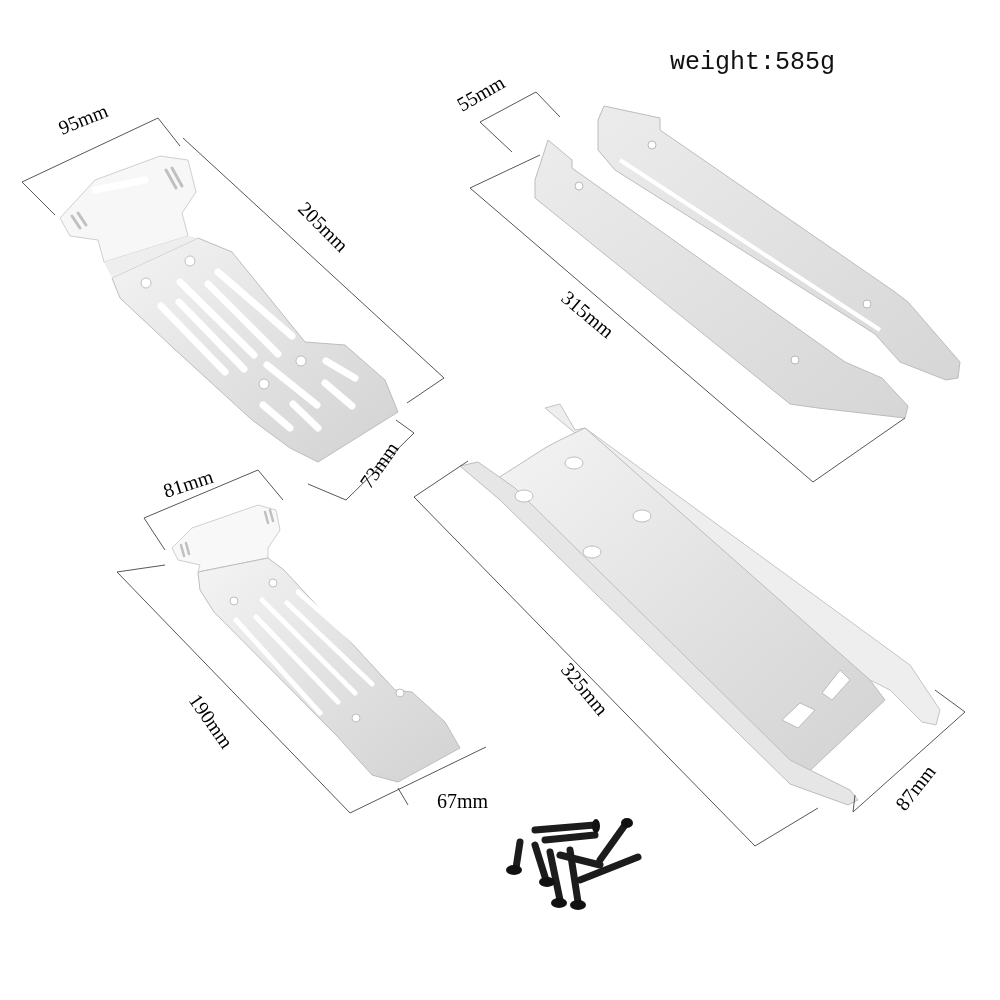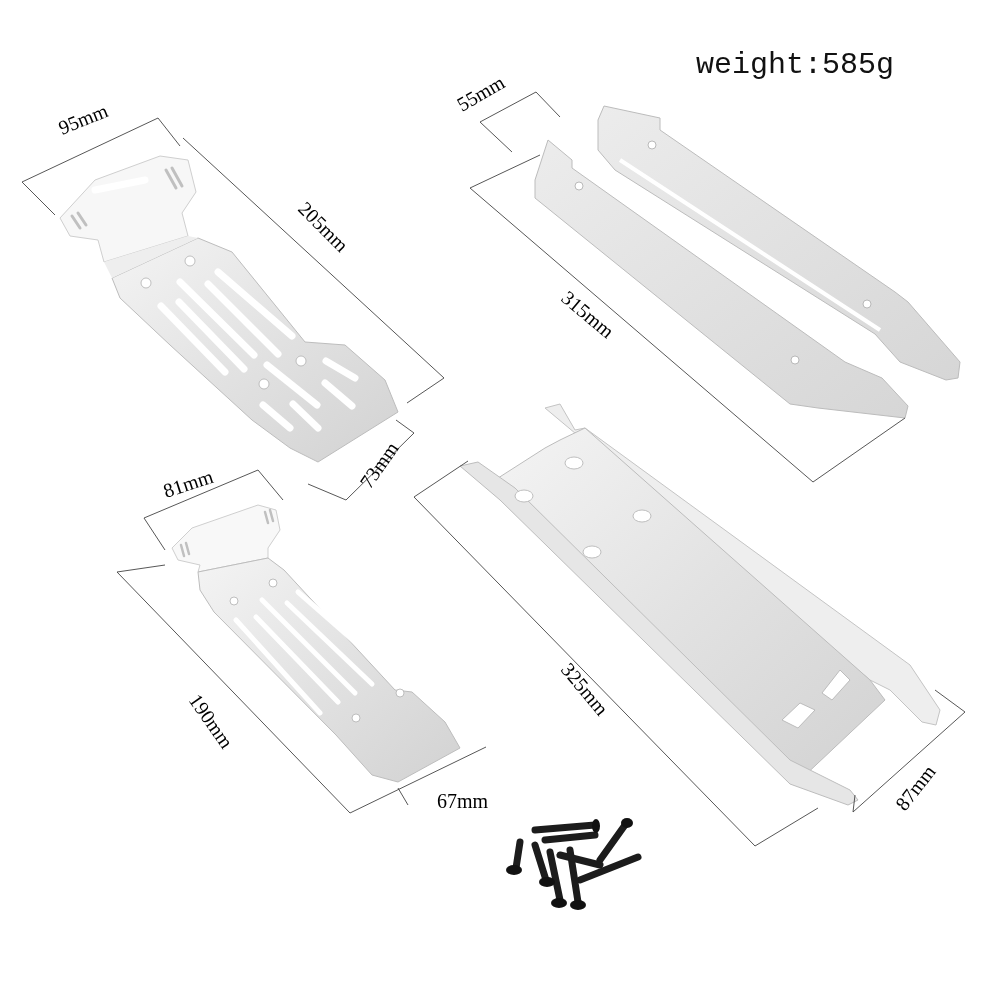--- a/index.html
+++ b/index.html
@@ -1,18 +1,18 @@
 <!DOCTYPE html>
 <html><head>
 <meta charset="utf-8">
 <style>
   html, body { margin:0; padding:0; background:#ffffff; }
   body { width:1000px; height:1000px; position:relative; overflow:hidden; font-family:"Liberation Serif", "DejaVu Serif", serif; }
   #stage { position:absolute; left:0; top:0; width:1000px; height:1000px; }
-  .weight { position:absolute; left:696px; top:48px; font-family:"Liberation Mono","DejaVu Sans Mono",monospace; font-size:30px; color:#111; letter-spacing:0px; }
+  .weight { position:absolute; left:670px; top:48px; font-family:"Liberation Mono","DejaVu Sans Mono",monospace; font-size:25px; color:#111; letter-spacing:0px; }
   svg text { font-family:"Liberation Serif","DejaVu Serif",serif; }
 </style>
 </head>
 <body>
 
 <div id="stage">
 <svg width="1000" height="1000" viewBox="0 0 1000 1000" xmlns="http://www.w3.org/2000/svg">
   <defs>
     <linearGradient id="metal" x1="0" y1="0" x2="1" y2="1">
       <stop offset="0" stop-color="#f4f4f4"></stop>

